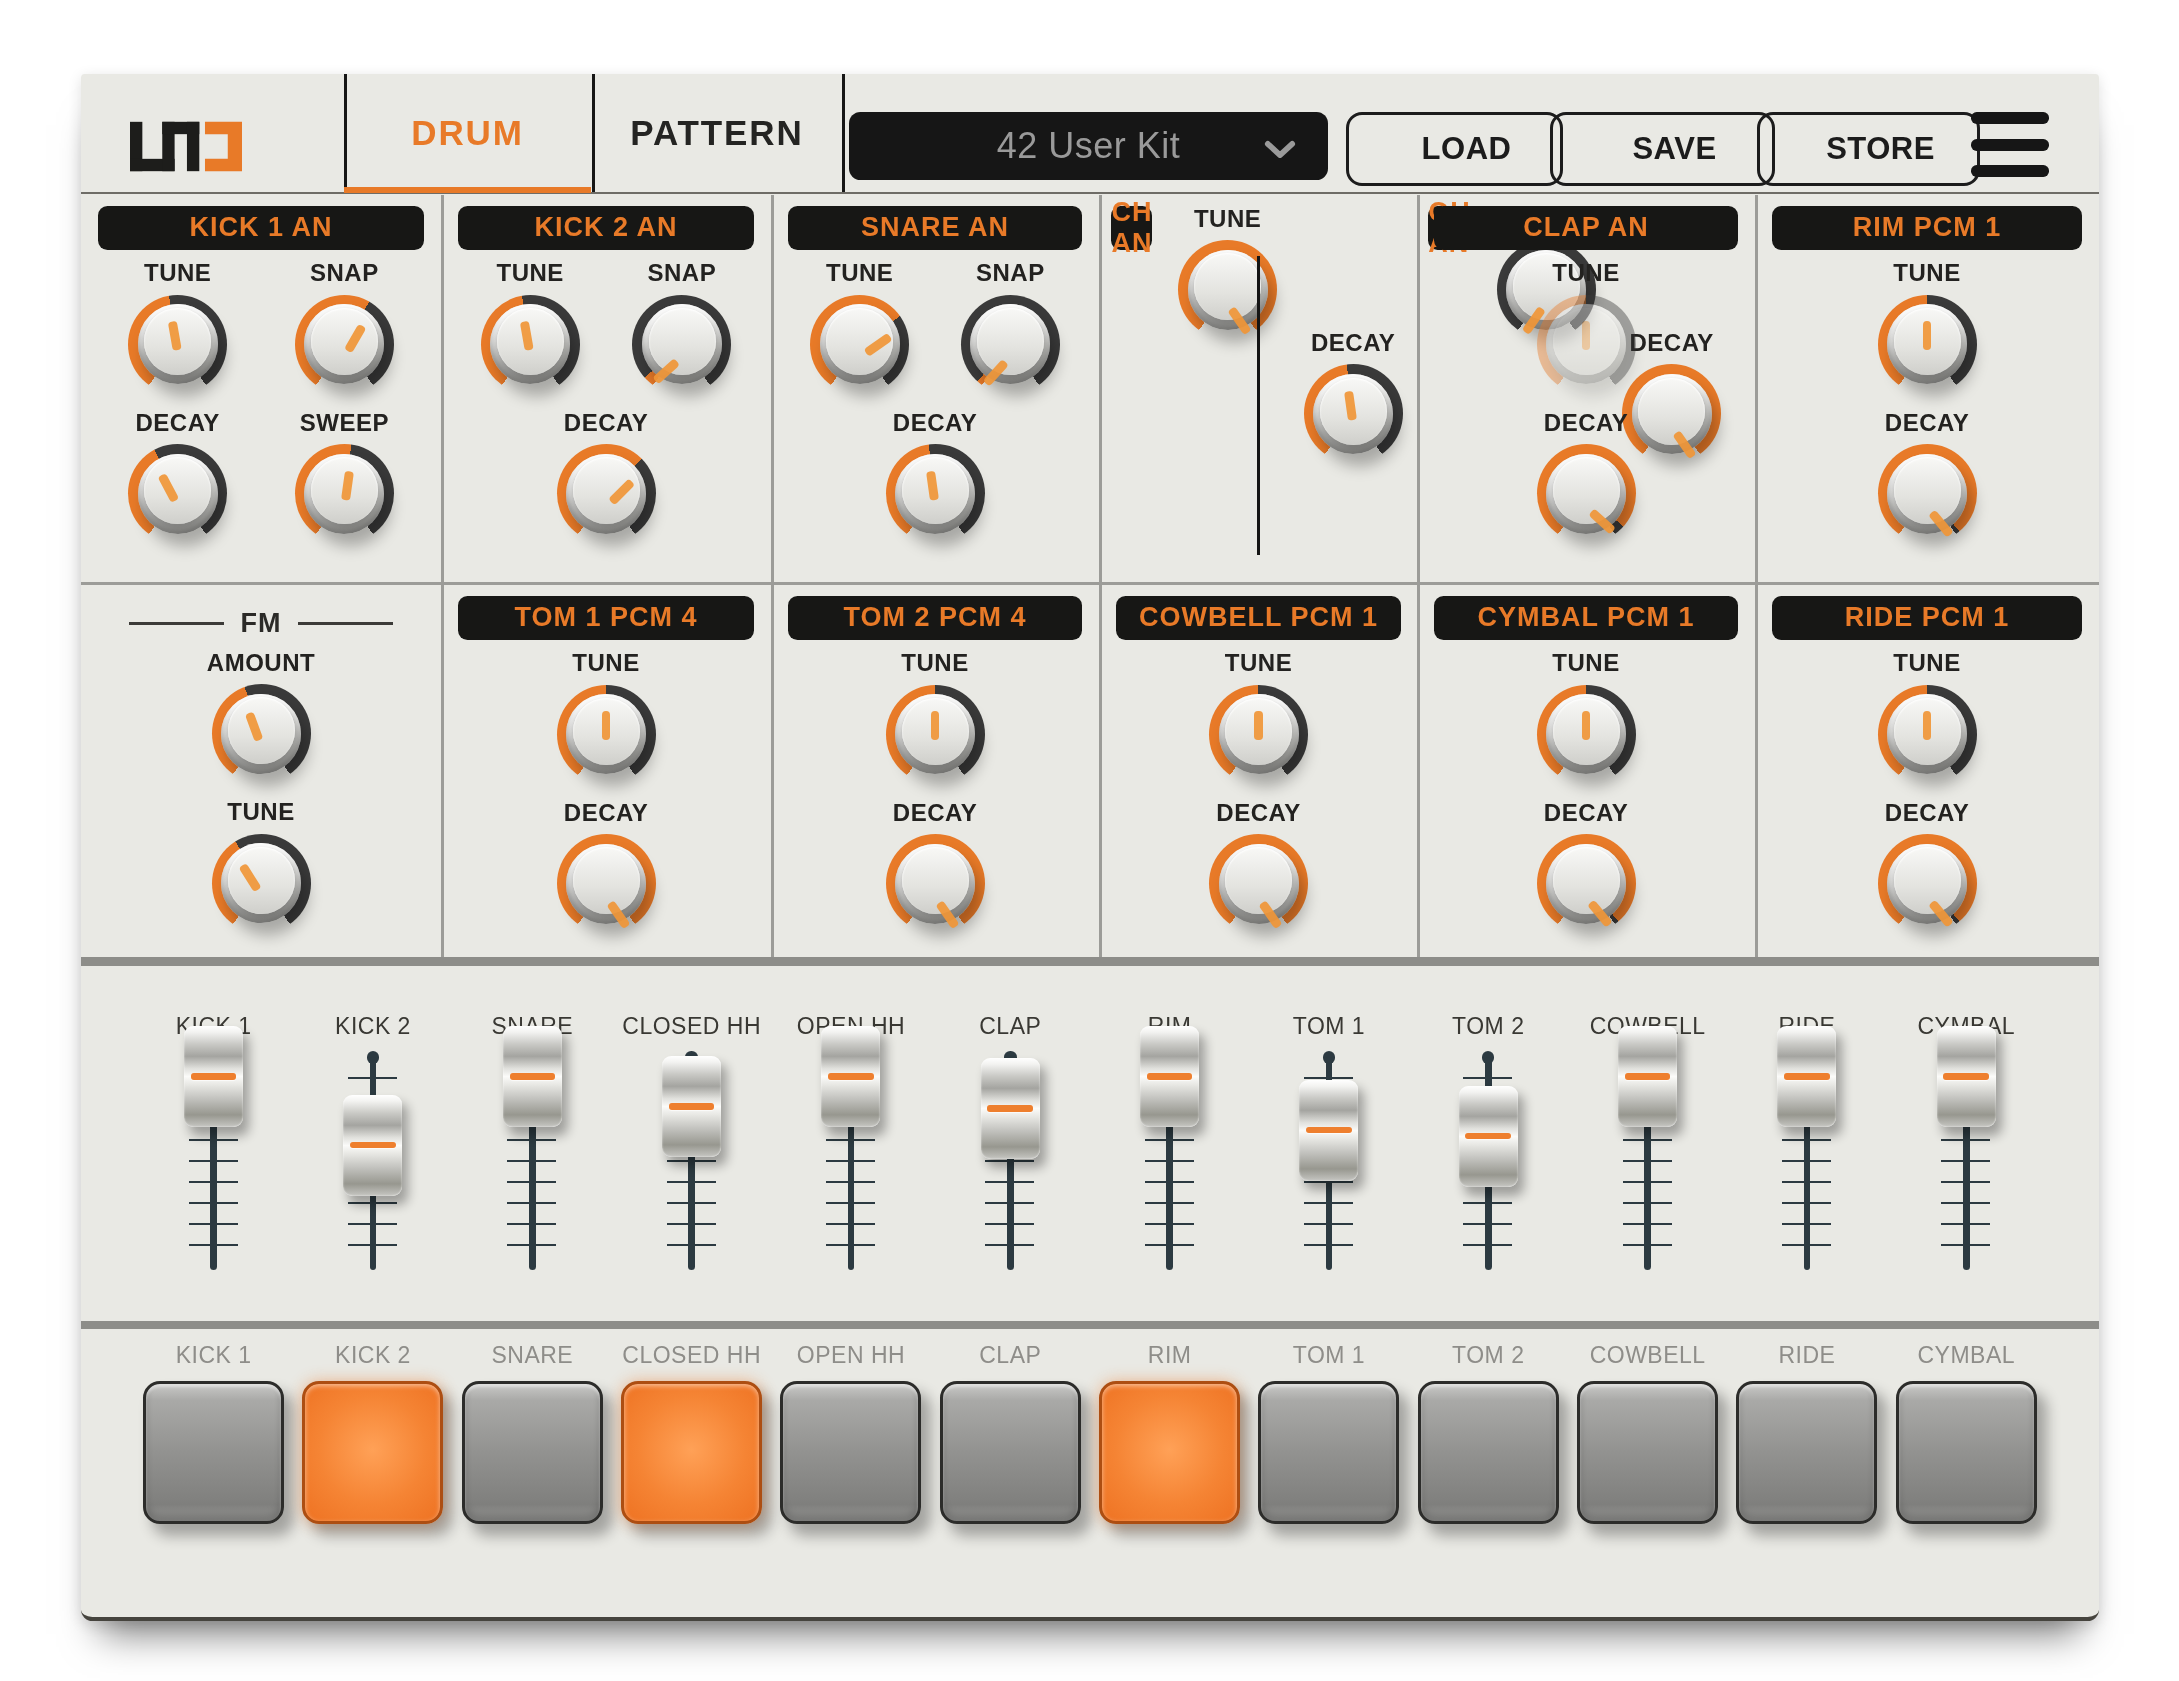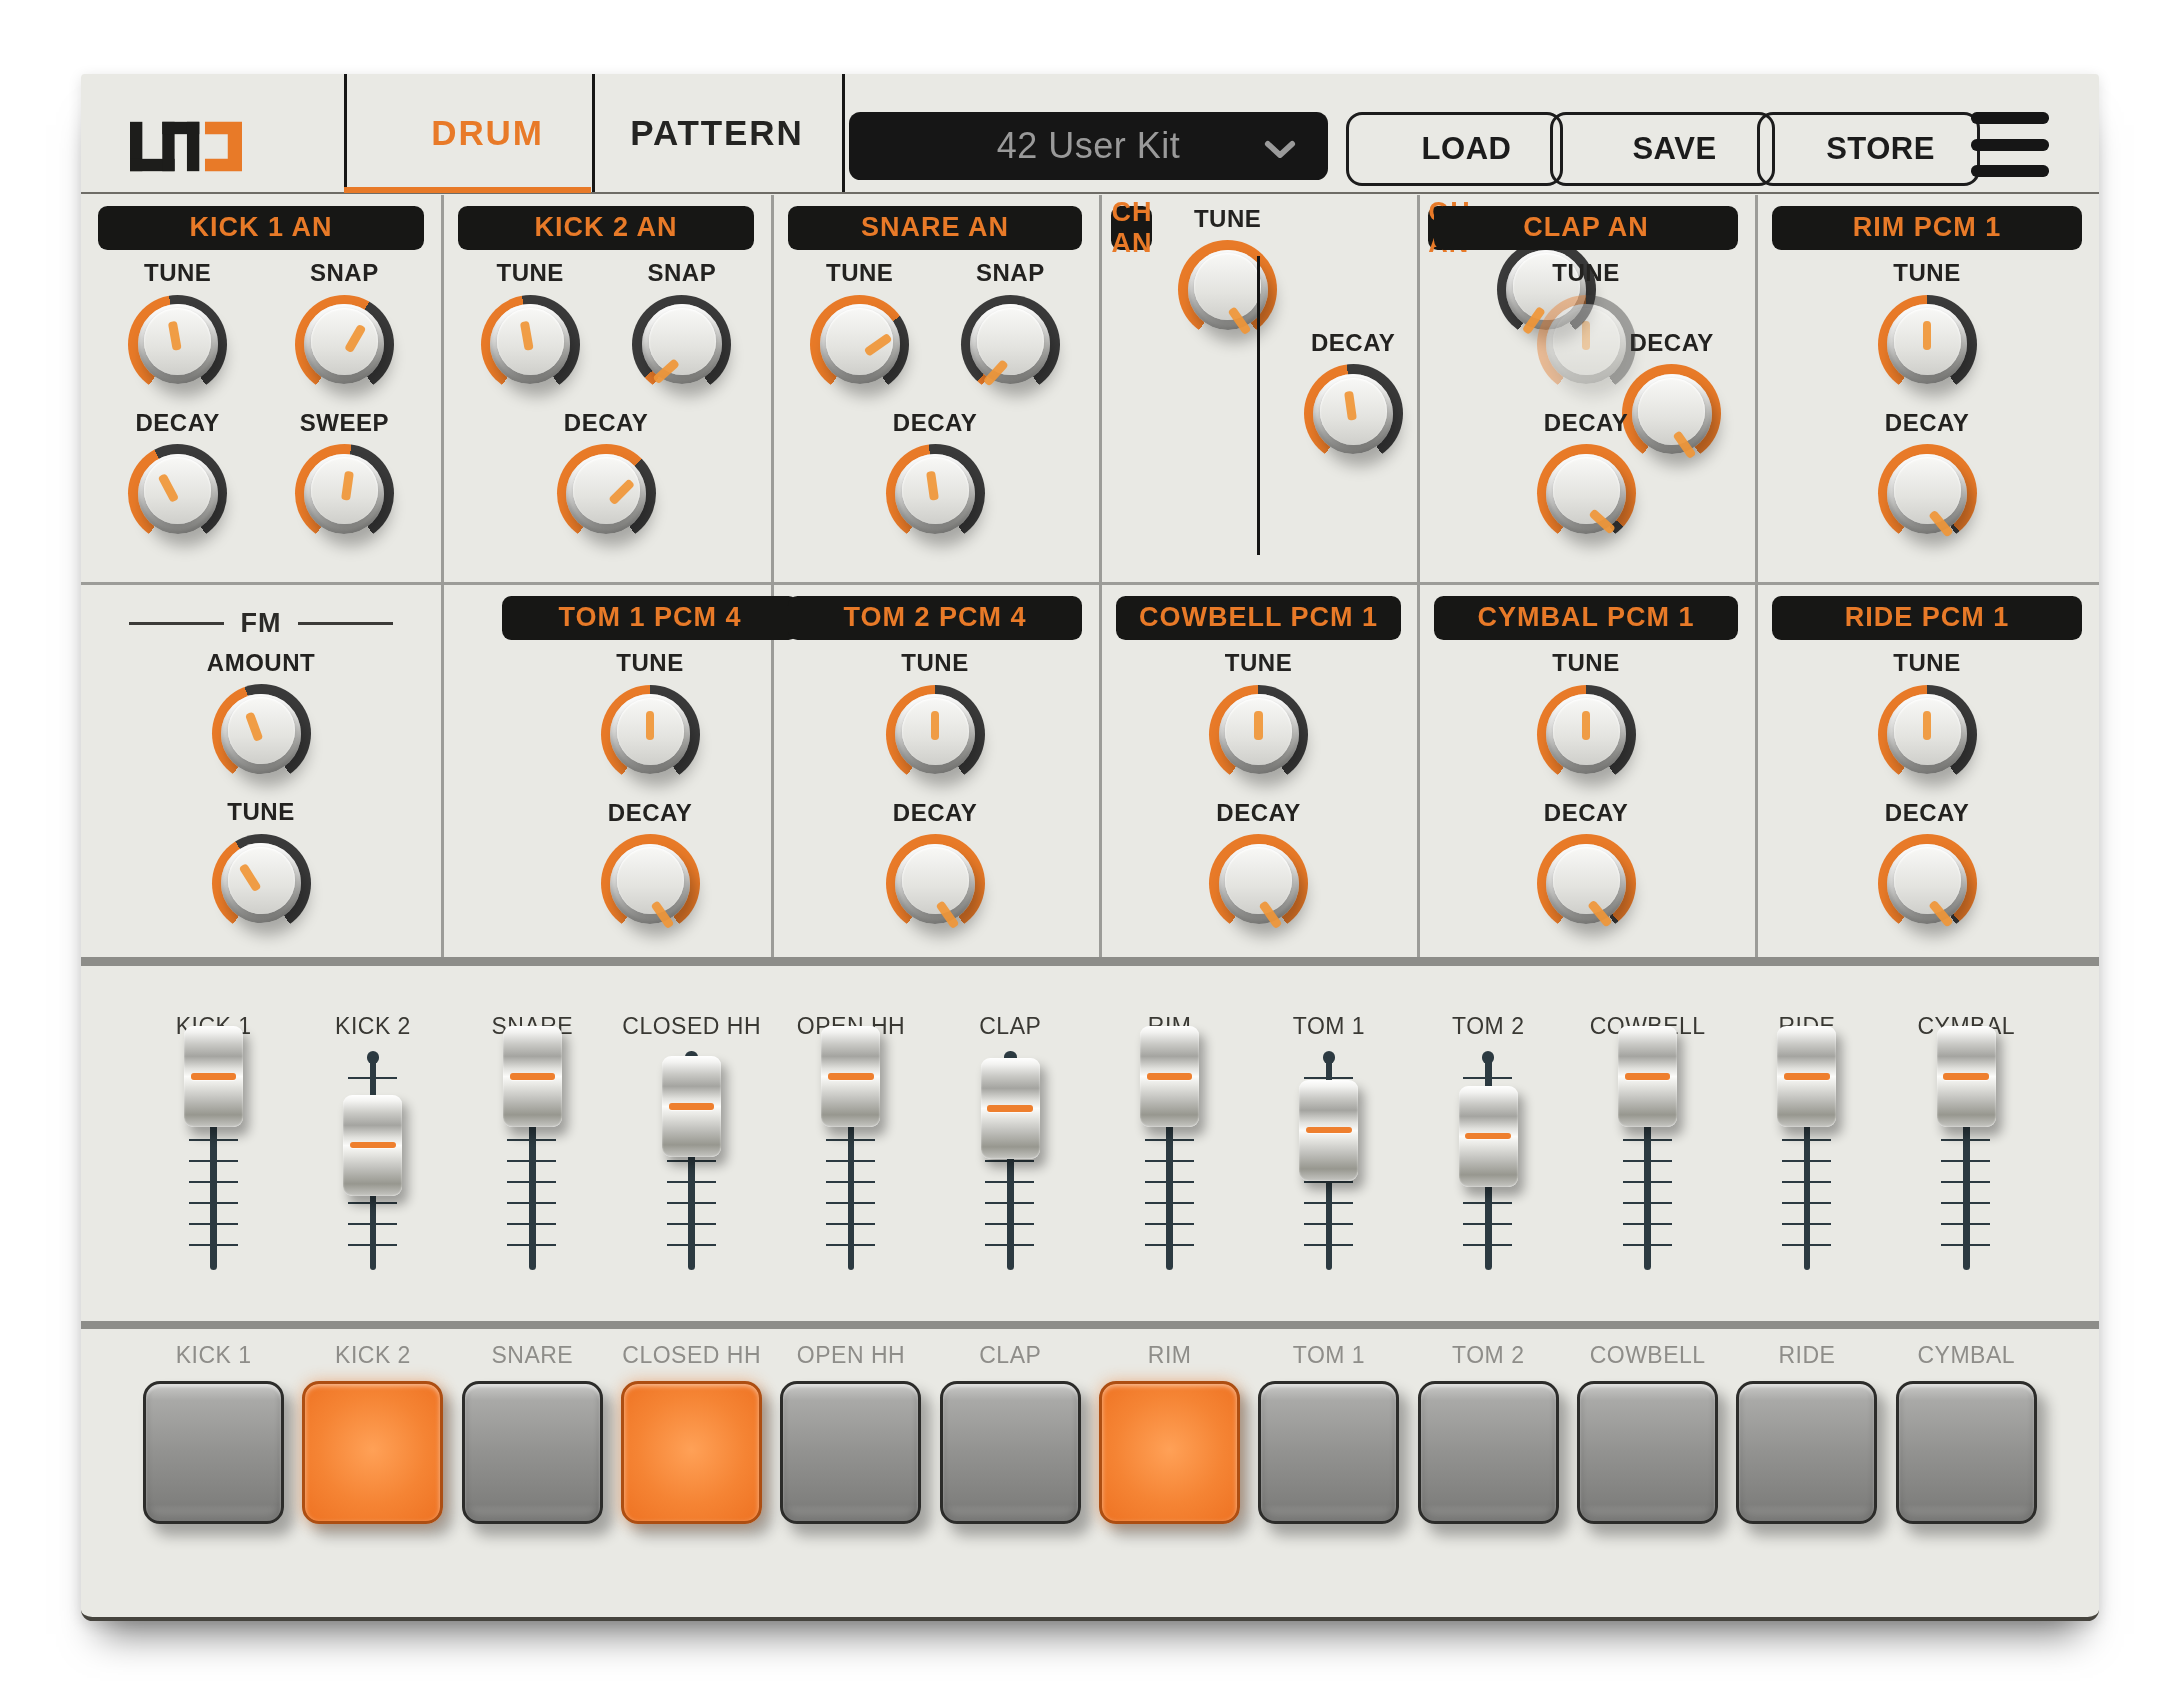--- a/index.html
+++ b/index.html
@@ -7,21 +7,21 @@
          font-family:"Liberation Sans", sans-serif;}
   .device{position:absolute;left:81px;top:74px;width:2018px;height:1543px;background:#e9e9e4;
           border-radius:3.8px 3.8px 11.4px 11.4px;border-bottom:4.8px solid #46443e;
           box-shadow:0 32px 36px -19px rgba(0,0,0,.5), 0 3.8px 13.3px rgba(0,0,0,.12);}
   
   .hdr{position:absolute;left:0;top:0;width:2018px;height:118px;border-bottom:2.9px solid #6e6c66;}
   .vdiv{position:absolute;top:0;width:2.9px;height:118px;background:#161616;}
   .logo{position:absolute;left:49px;top:44px;width:112px;height:57px;}
   .tab{position:absolute;top:0;height:118px;display:flex;align-items:center;justify-content:center;
        font-size:35px;font-weight:bold;letter-spacing:1.9px;cursor:pointer;}
-  .tab-drum{left:263px;width:247px;color:#e87a28;margin-left:20px;}
+  .tab-drum{left:263px;width:247px;color:#e87a28;}
   .tab-underline{position:absolute;left:263px;top:113px;width:247px;height:5.7px;background:#e87a28;}
   .tab-pattern{left:511px;width:250px;color:#242422;}
   .kit{position:absolute;left:768px;top:38px;width:479px;height:68px;background:#161616;border-radius:11.4px;
        display:flex;align-items:center;justify-content:center;cursor:pointer;}
   .kit-val{color:#9a9a9a;font-size:36px;font-weight:500;letter-spacing:0.5px;}
   .kit-chev{position:absolute;right:32px;top:27px;}
   .hbtn{position:absolute;top:38px;height:68px;background:transparent;border:3.8px solid #1c1c1c;border-radius:16px;
         font-family:"Liberation Sans",sans-serif;font-size:31px;font-weight:bold;color:#1c1c1c;
         letter-spacing:0.5px;display:flex;align-items:center;justify-content:center;cursor:pointer;padding-left:24px;}
   .hbtn.load{left:1265px;width:187px;} .hbtn.save{left:1469px;width:195px;} .hbtn.store{left:1676px;width:193px;}
@@ -424,21 +424,21 @@
                 <div class="k-ring" style="background: conic-gradient(from 215deg, rgb(232, 122, 40) 0deg, rgb(232, 122, 40) 113deg, rgb(58, 58, 58) 113deg, rgb(58, 58, 58) 290deg, transparent 290deg, transparent 360deg);"></div>
                 <div class="k-body">
                   <div class="k-face">
                     <div class="k-pointer" style="transform: rotate(-32deg);"></div>
                   </div>
                 </div>
               </div>
             </div>
           </div>
         </div>
-        <div class="section" style="left: 360px; width: 330px; padding-left: 44px;">
+        <div class="section" style="left: 360px; width: 330px;">
           <div class="sec-header">TOM 1 PCM 4</div>
           <div class="knob-row kr1">
             <div class="knob-cell">
               <div class="knob-label">TUNE</div>
               <div class="knob">
                 <div class="k-ring" style="background: conic-gradient(from 215deg, rgb(232, 122, 40) 0deg, rgb(232, 122, 40) 145deg, rgb(58, 58, 58) 145deg, rgb(58, 58, 58) 290deg, transparent 290deg, transparent 360deg);"></div>
                 <div class="k-body">
                   <div class="k-face">
                     <div class="k-pointer" style="transform: rotate(0deg);"></div>
                   </div>

